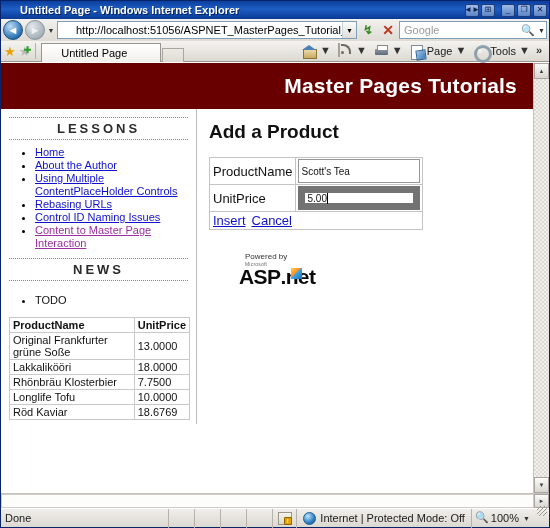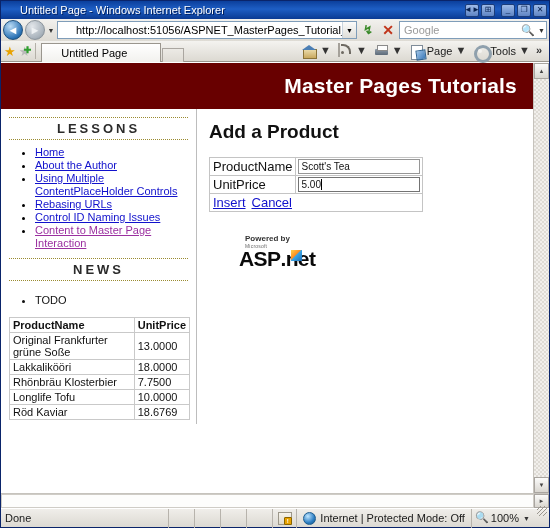--- a/index.html
+++ b/index.html
@@ -14,21 +14,21 @@
   .window { width:550px; height:528px; display:flex; flex-direction:column;
             border:1px solid #0a246a; background:#e8e6e1; }
 
   
   .titlebar {
     height:18px; flex:0 0 18px;
     background:linear-gradient(to bottom,#0b3f9c 0%,#1e5ec4 45%,#0a3a93 100%);
     display:flex; align-items:center; padding:0 2px 0 3px; color:#fff;
   }
   .tb-ie-icon { width:13px; height:13px; margin-right:3px; position:relative; flex:0 0 13px;}
-  .tb-title { font-size:11px; font-weight:normal; white-space:nowrap;
+  .tb-title { font-size:11px; font-weight:bold; white-space:nowrap;
               text-shadow:1px 1px 0 #00205e; flex:1 1 auto; overflow:hidden; }
   .tb-btns { display:flex; gap:2px; align-items:center; }
   .tb-btn { width:14px; height:13px; background:linear-gradient(to bottom,#9fbbe8,#5e84c4);
             border:1px solid #1c3d7a; border-radius:2px; display:flex;
             align-items:center; justify-content:center; font-size:8px; color:#06204f;
             font-family:"Liberation Sans", sans-serif; line-height:1; }
   .tb-btn.sep { margin-left:4px; }
 
   
   .navrow { height:22px; flex:0 0 22px; display:flex; align-items:center;
@@ -123,32 +123,32 @@
   table.grid th { font-weight:bold; }
   table.grid td.price { white-space:nowrap; }
 
   
   .rightcol { flex:1 1 auto; padding:10px 10px 10px 12px; min-width:0; }
   .rightcol h2 { margin:2px 0 14px 0; font-size:19px; font-weight:bold; color:#111; }
   table.form { border-collapse:collapse; border:1px solid #9d9d9d; }
   table.form td { border:1px solid #c4c4c4; padding:1px 2px; font-size:13px;
                   color:#111; vertical-align:middle; }
   table.form td.lbl { padding:1px 3px; white-space:nowrap; }
-  .fi { width:122px; height:15px; border:1px solid #969696; background:#fff;
+  .fi { width:122px; height:24px; border:1px solid #969696; background:#fff;
         font-size:10px; padding:0 2px; color:#111; display:flex; align-items:center; }
-  .fi.focused { border:1px solid #737373;text-align:right; }
+  .fi.focused { border:7px solid #737373;text-align:right; }
   .caret { display:inline-block; width:1px; height:11px; background:#000;
            margin-left:0px; }
   .cmdcell { padding:1px 3px !important;margin-left:32px; }
   .cmdcell a { color:#1111cc; text-decoration:underline; font-size:13px; }
   .cmdcell a + a { margin-left:6px; }
 
   
   .aspnet { margin:22px 0 0 28px; width:96px; }
-  .pb { font-size:8px; color:#333; margin-left:8px; line-height:9px;font-weight:bold; }
+  .pb { font-size:8px; color:#333; margin-left:8px; line-height:9px; }
   .ms { font-size:5px; color:#6d6d6d; margin-left:8px; letter-spacing:0.2px; line-height:6px;}
   .aspwrap { display:flex; align-items:flex-end; margin-left:2px; }
   .aspbig { font-size:21px; font-weight:bold; color:#0a0a0a; letter-spacing:-0.6px;
             line-height:20px; }
   .aspnetword { position:relative; font-size:21px; font-weight:bold; color:#0a0a0a;
                 letter-spacing:-0.6px; line-height:20px; }
   .swoosh { position:absolute; left:5px; top:1px; width:11px; height:11px;
             background:linear-gradient(135deg,#ffd34d 0%,#ff8a1e 45%,#3da9e8 46%,#1d6fb8 100%); }
 
   

